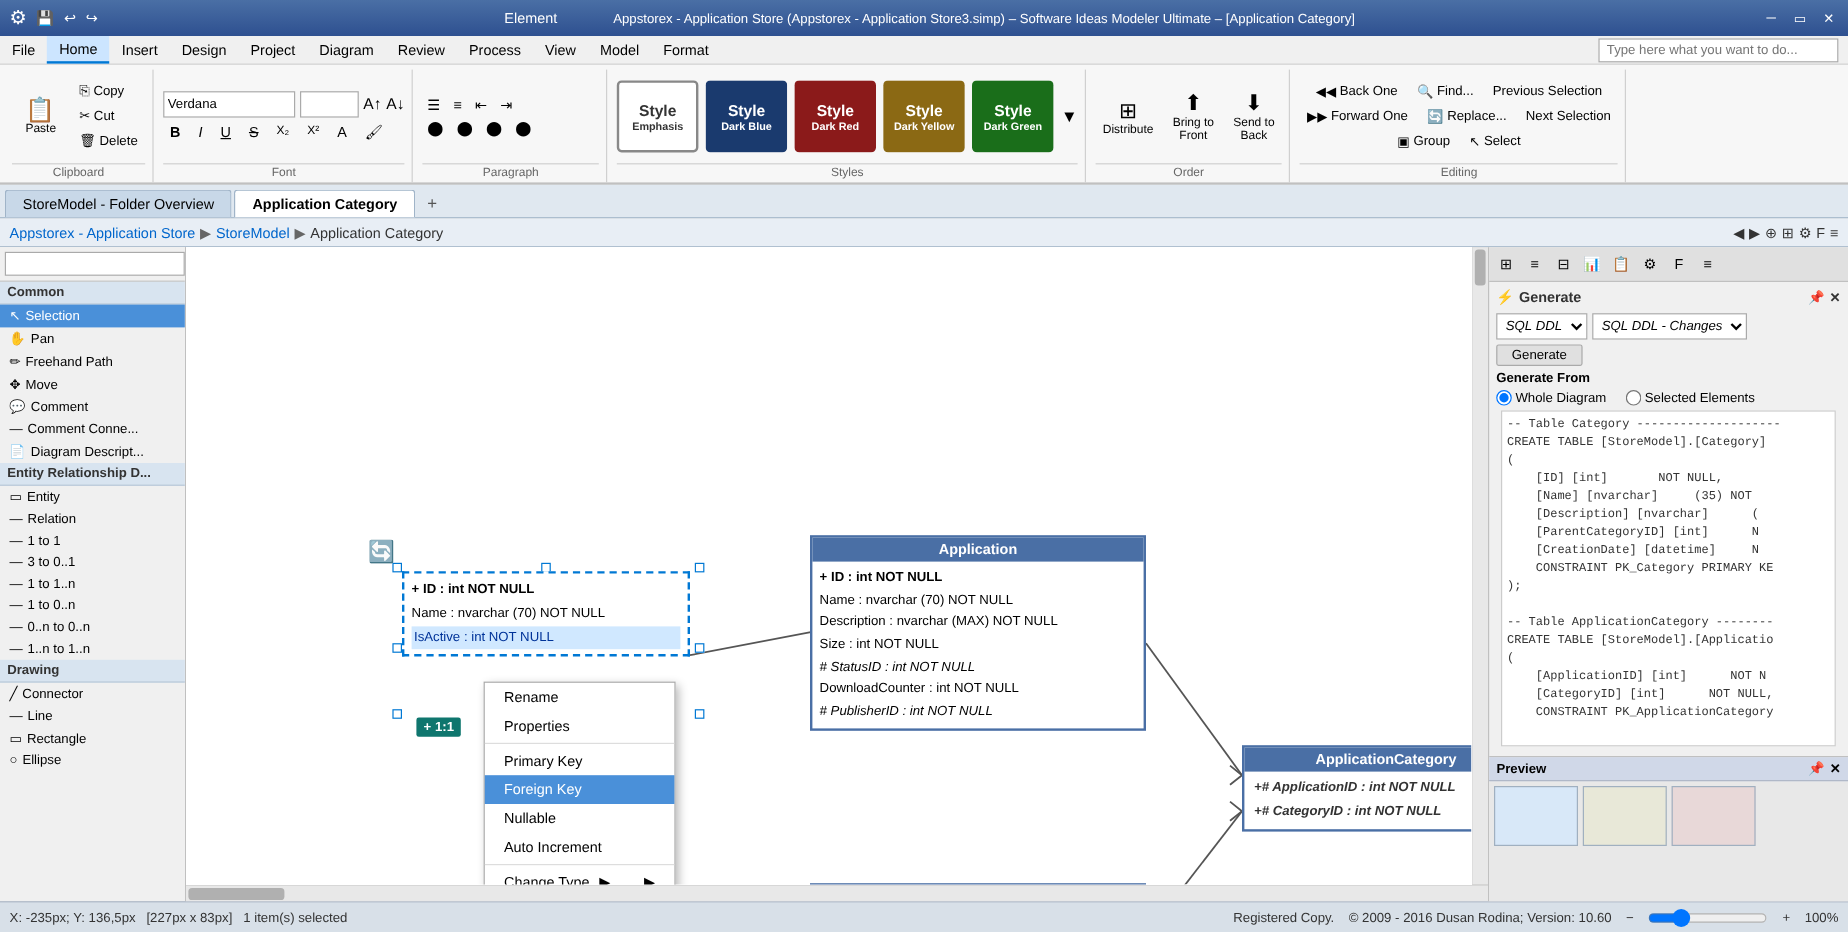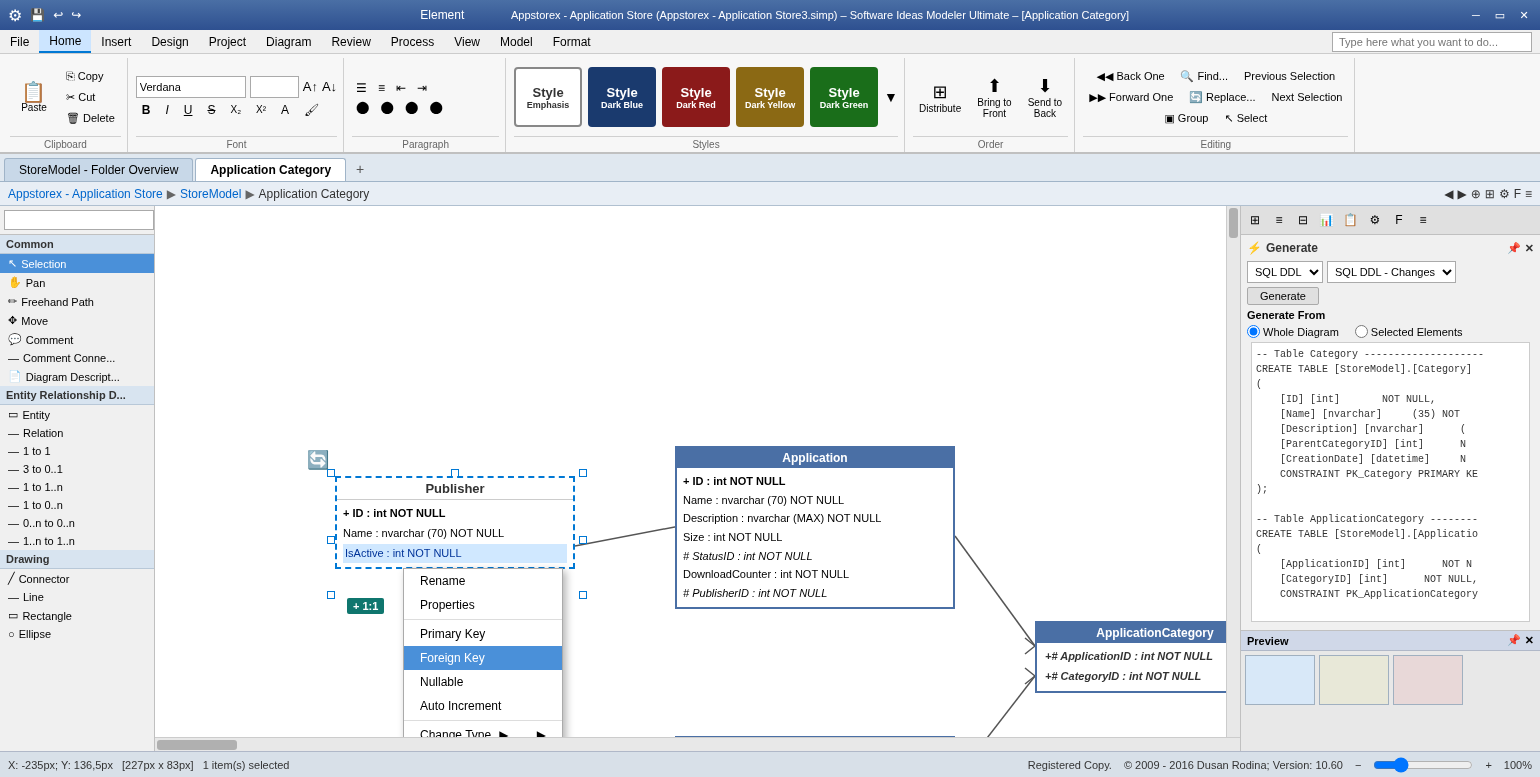--- a/index.html
+++ b/index.html
@@ -270,20 +270,21 @@
       gap: 4px;
       margin-bottom: 4px;
       flex-wrap: wrap;
     }
     .gen-select {
       height: 22px;
       border: 1px solid #aaa;
       font-size: 11px;
       padding: 0 3px;
       background: white;
+      font-style: italic;
     }
     .gen-btn {
       padding: 2px 12px;
       background: #e0e0e0;
       border: 1px solid #aaa;
       cursor: pointer;
       font-size: 11px;
       border-radius: 2px;
     }
     .radio-label { font-size: 11px; display: flex; align-items: center; gap: 3px; }
@@ -825,21 +826,20 @@
         <div class="sel-handle" style="left:172px;top:263px;"></div>
         <div class="sel-handle" style="left:296px;top:263px;"></div>
         <div class="sel-handle" style="left:424px;top:263px;"></div>
         <div class="sel-handle" style="left:172px;top:330px;"></div>
         <div class="sel-handle" style="left:424px;top:330px;"></div>
         <div class="sel-handle" style="left:172px;top:385px;"></div>
         <div class="sel-handle" style="left:296px;top:385px;"></div>
         <div class="sel-handle" style="left:424px;top:385px;"></div>
 
         <div class="publisher-box" style="left:180px;top:270px;width:240px;">
-          <div class="publisher-header">Publisher</div>
           <div class="publisher-fields">
             <div class="field-pk">+ ID : int NOT NULL</div>
             <div>Name : nvarchar (70)  NOT NULL</div>
             <div class="highlight-field">IsActive : int NOT NULL</div>
           </div>
         </div>
 
         <div class="badge-1-1" style="left:192px;top:392px;">+ 1:1</div>
 
         <div class="entity-box" style="left:520px;top:240px;width:280px;">

